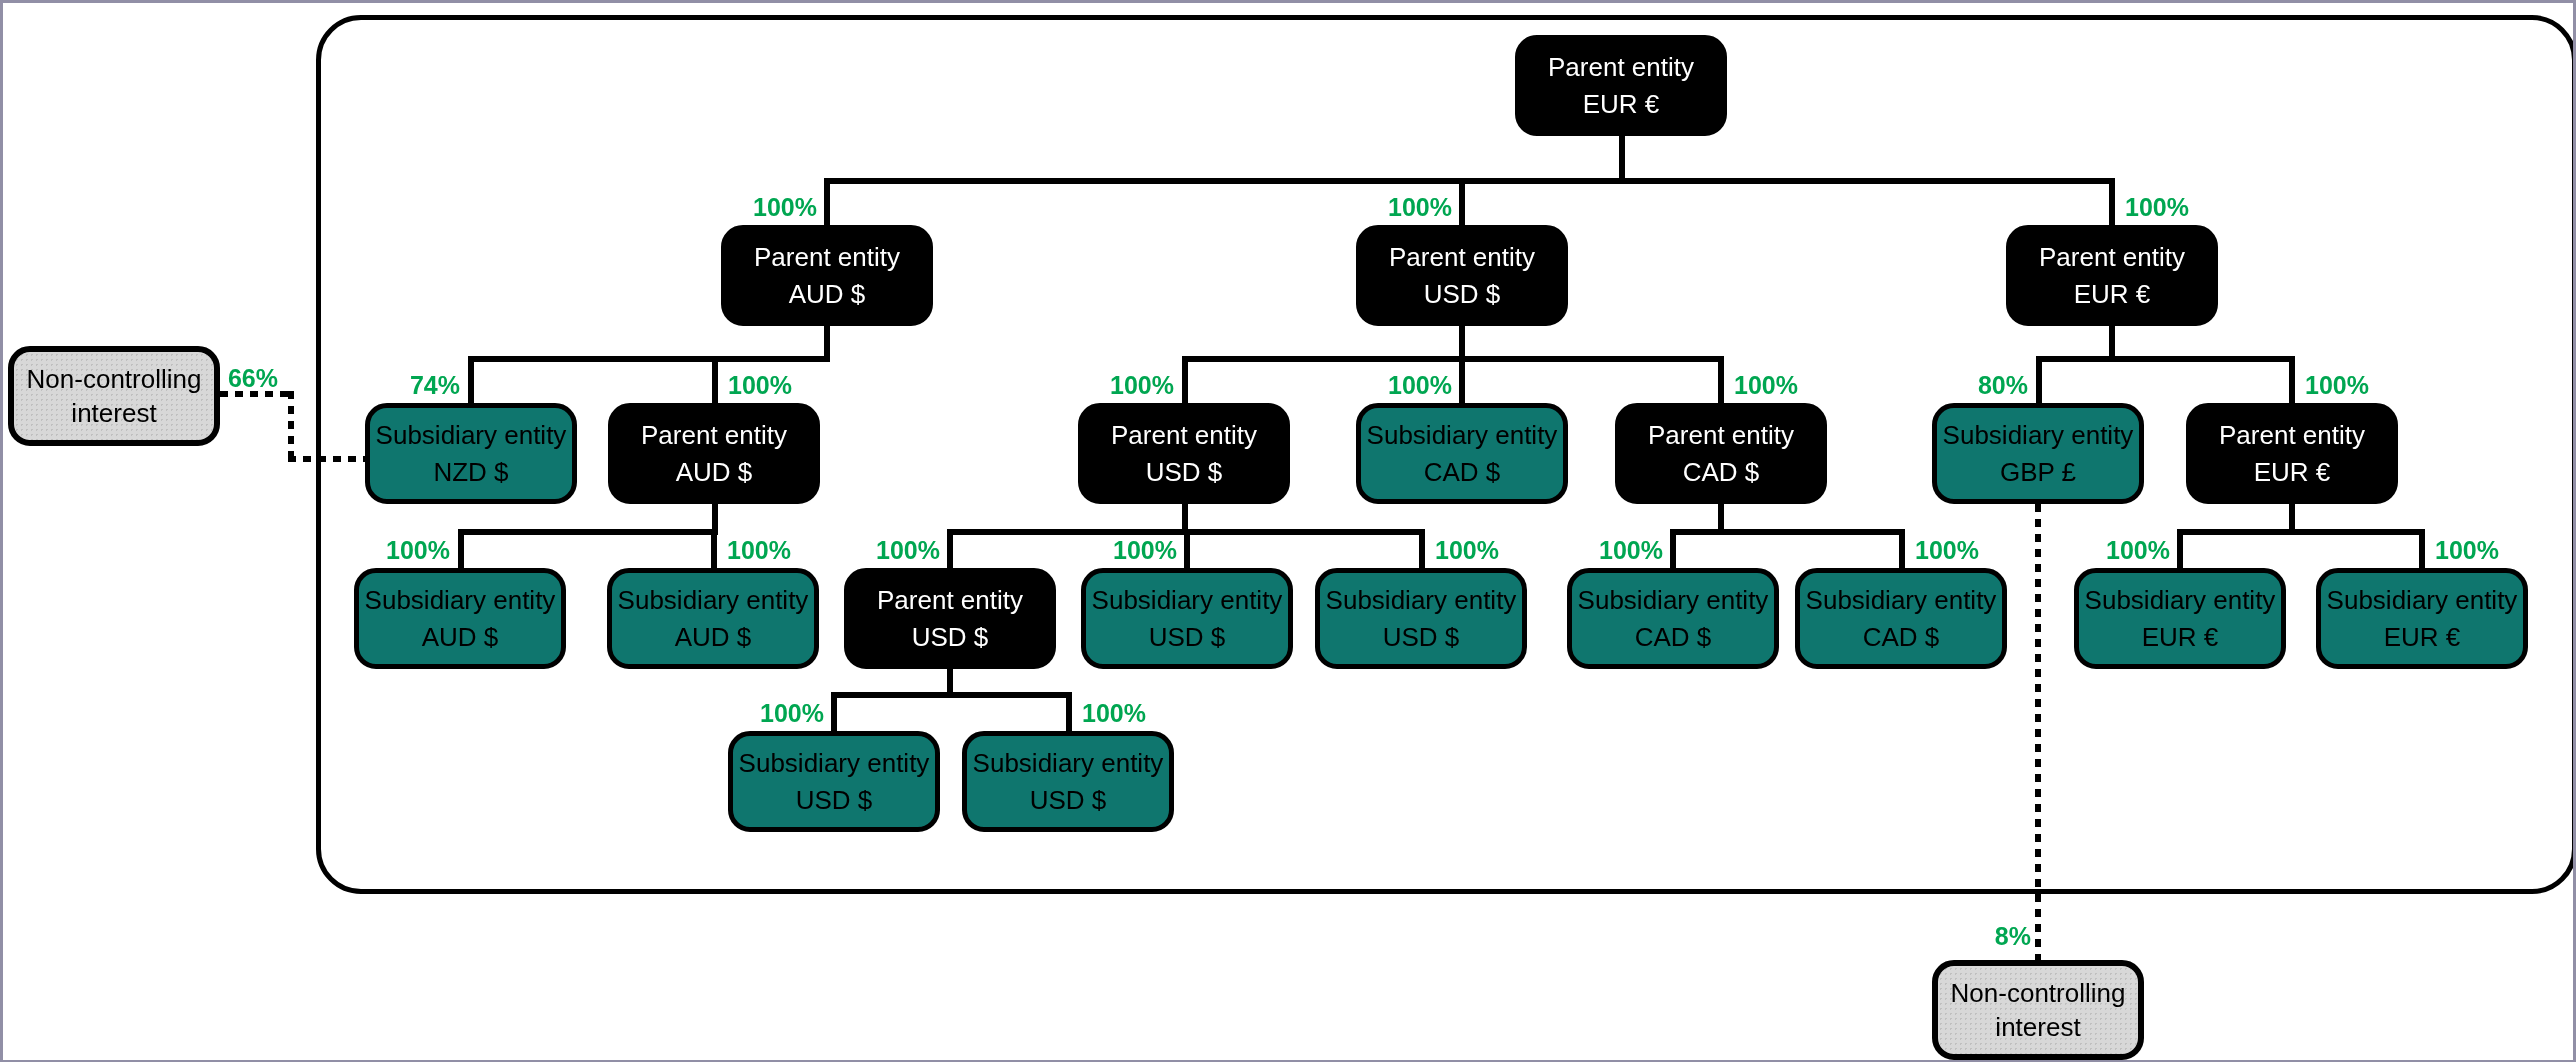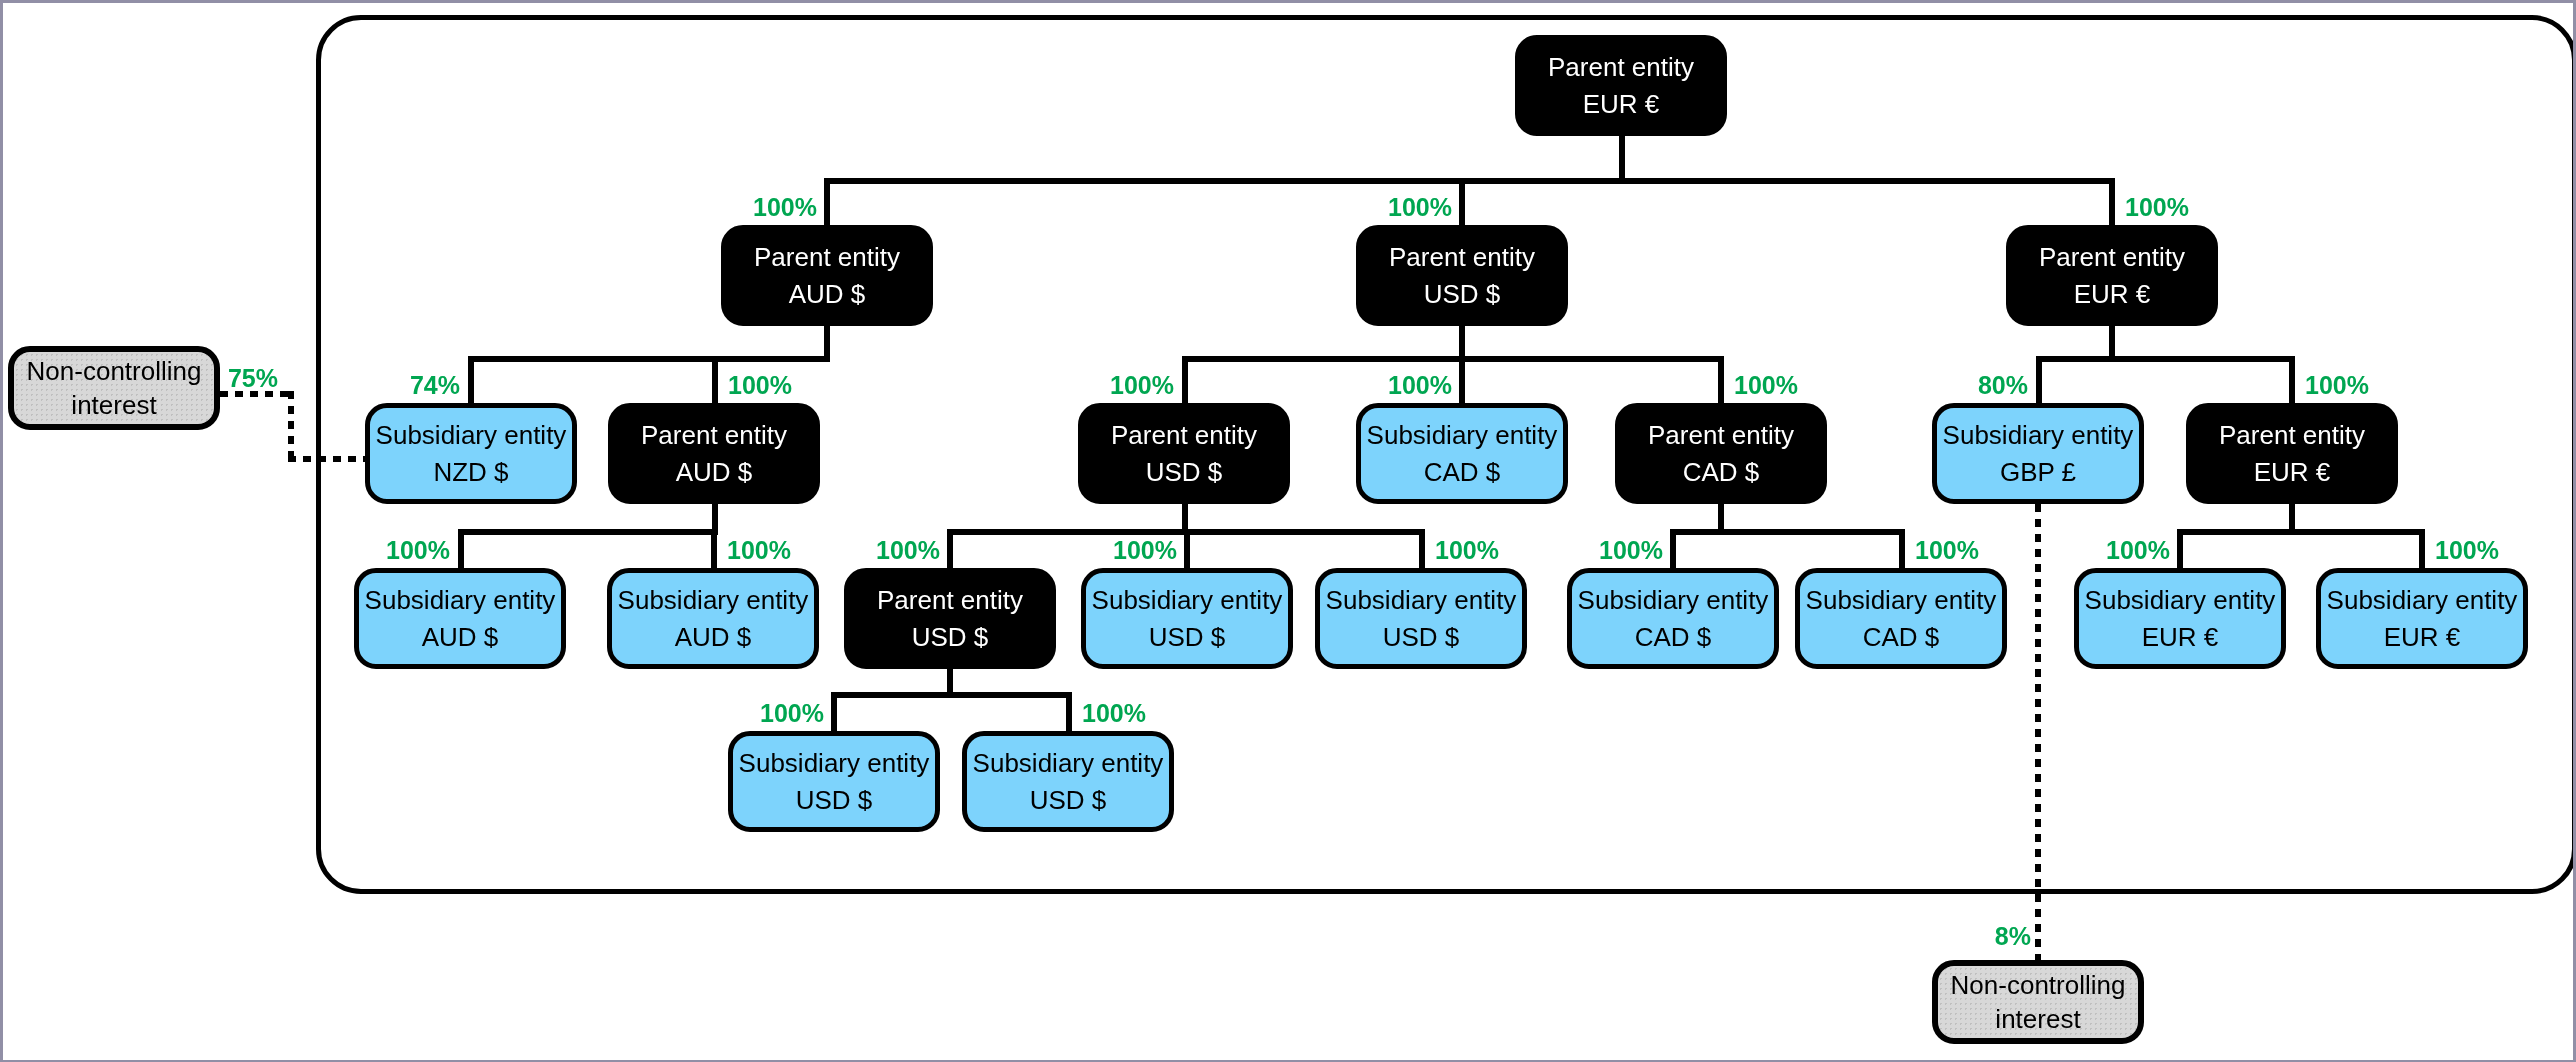--- a/index.html
+++ b/index.html
@@ -24,23 +24,23 @@
     box-sizing:border-box;
     border-radius:22px;
     display:flex;flex-direction:column;
     align-items:center;justify-content:center;
     gap:11px;
     font-size:26px;line-height:1;
     text-align:center;
     white-space:nowrap;
   }
   .entity.parent{background:#000;color:#fff;border:5px solid #000;}
-  .entity.sub{background:#7dd3fc;color:#000;border:5.9px solid #000;}
+  .entity.sub{background:#0f766e;color:#000;border:5.9px solid #000;}
   .entity.nci{
-    height:84px;
+    height:100px;
     background-color:#d8d8d8;
     background-image:radial-gradient(#c0c0c0 1px, transparent 1px);
     background-size:5px 5px;
     color:#000;border:6.7px solid #000;
     gap:7.6px;font-size:26px;
   }
   .ln{position:absolute;background:#000;}
   .pct{
     position:absolute;
     color:#00a651;
@@ -212,20 +212,20 @@
     <div class="pct left" style="top: 698px; left: 821px;">100%</div>
     <div class="entity sub" style="left: 959px; top: 728px;">
       <span>Subsidiary entity</span>
       <span>USD $</span>
     </div>
     <div class="pct" style="top: 698px; left: 1079px;">100%</div>
     <div class="entity nci" style="left: 5px; top: 343px;">
       <span>Non-controlling</span>
       <span>interest</span>
     </div>
-    <div class="pct left" style="left: 275px; top: 363px;">75%</div>
+    <div class="pct left" style="left: 275px; top: 363px;">66%</div>
     <div class="entity nci" style="left: 1929px; top: 957px;">
       <span>Non-controlling</span>
       <span>interest</span>
     </div>
     <div class="pct left" style="left: 2028px; top: 921px;">8%</div>
   </div>
 
 
 </body></html>

